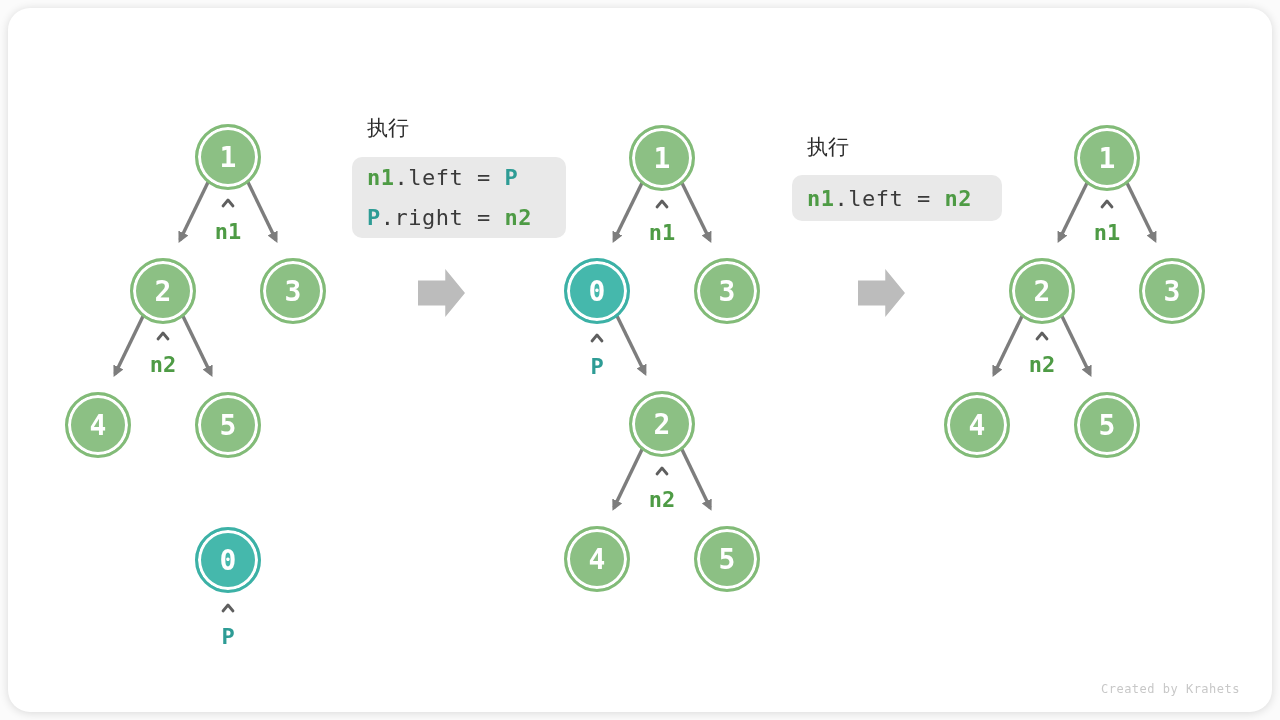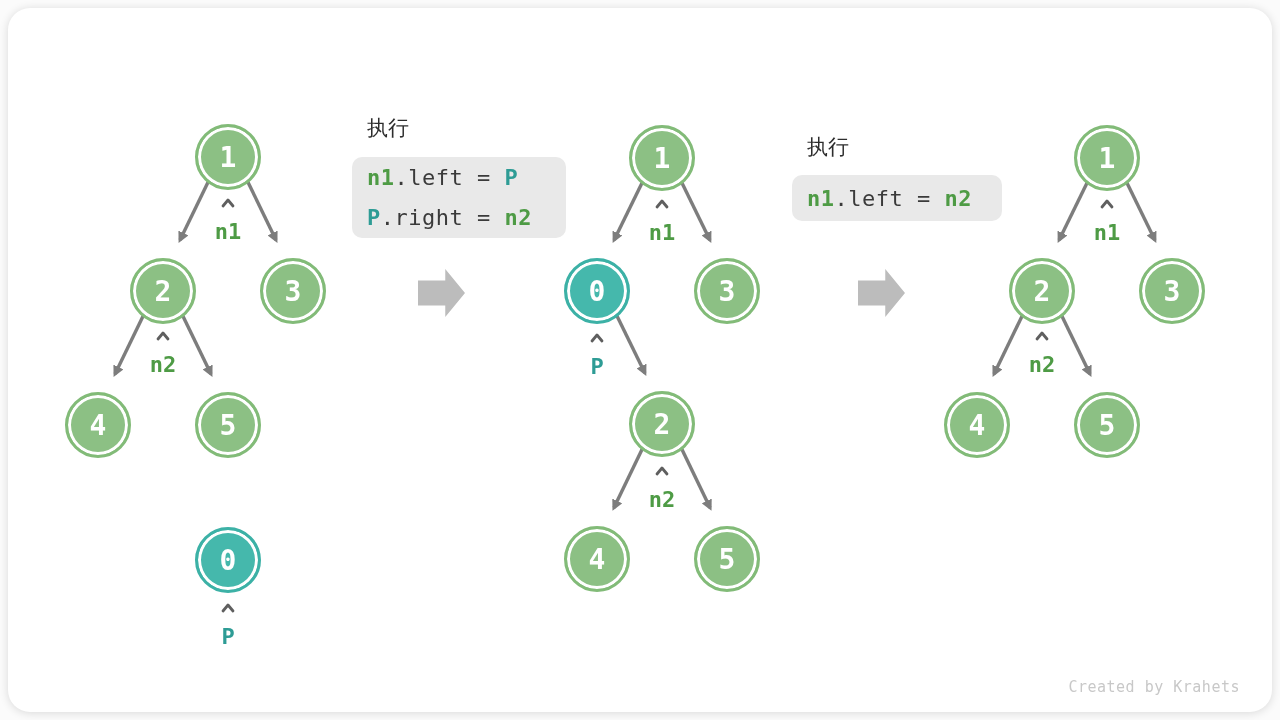--- a/index.html
+++ b/index.html
@@ -32,21 +32,21 @@
   .exec-title{position:absolute;font-size:21px;line-height:24px;color:var(--title-dark);}
   .code-box{position:absolute;background:var(--code-bg);border-radius:10px;overflow:hidden;}
   .code-line{display:flex;align-items:center;padding-left:15px;}
   .tok{white-space:pre;font-family:"DejaVu Sans Mono",monospace;font-weight:500;
     font-size:22px;letter-spacing:.5px;color:var(--code-text);}
   .tok.green{color:var(--label-green);font-weight:bold;}
   .tok.teal{color:var(--label-teal);font-weight:bold;}
   .big-arrow{position:absolute;width:47px;height:48px;background:var(--big-arrow);
     clip-path:polygon(0% 24%,58% 24%,58% 0%,100% 50%,58% 100%,58% 76%,0% 76%);}
   .credit{position:absolute;right:40px;bottom:24px;z-index:3;
-    font-family:"DejaVu Sans Mono",monospace;font-size:15px;letter-spacing:.5px;color:var(--credit-gray);}
+    font-family:"DejaVu Sans Mono",monospace;font-size:12px;letter-spacing:.5px;color:var(--credit-gray);}
 </style>
 </head>
 <body>
 
 <div class="canvas">
   <div class="card"></div>
 
   <svg id="edge-layer" width="1280" height="720" viewBox="0 0 1280 720">
     <defs>
       <marker id="arrowhead" viewBox="0 0 10 10" markerUnits="userSpaceOnUse" markerWidth="11" markerHeight="11" refX="7" refY="5" orient="auto">

